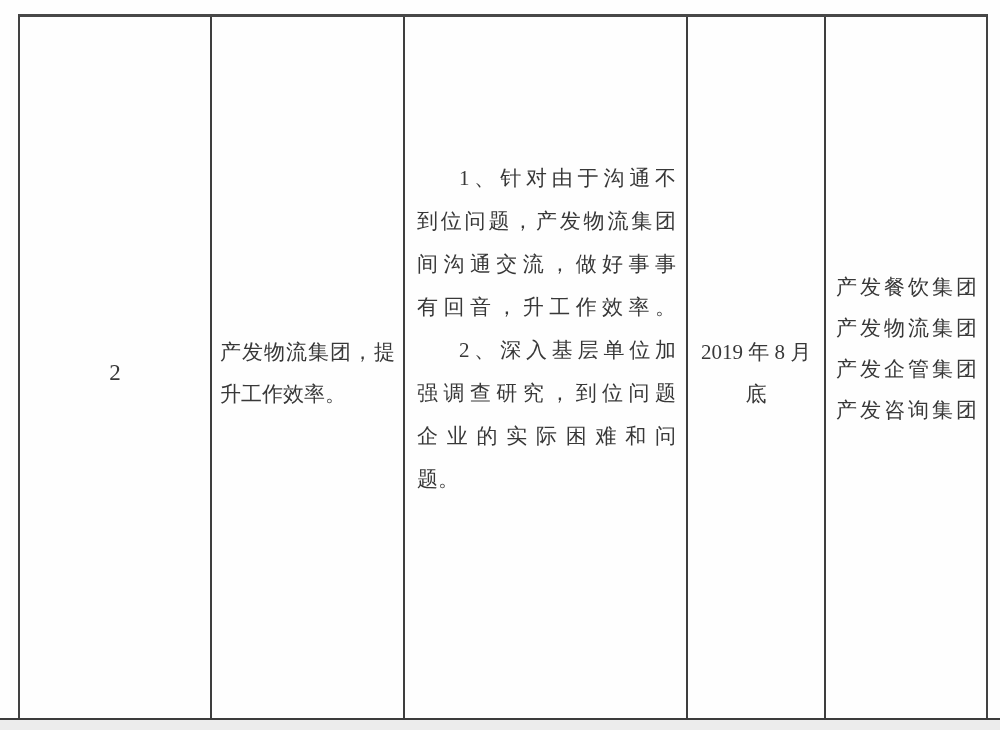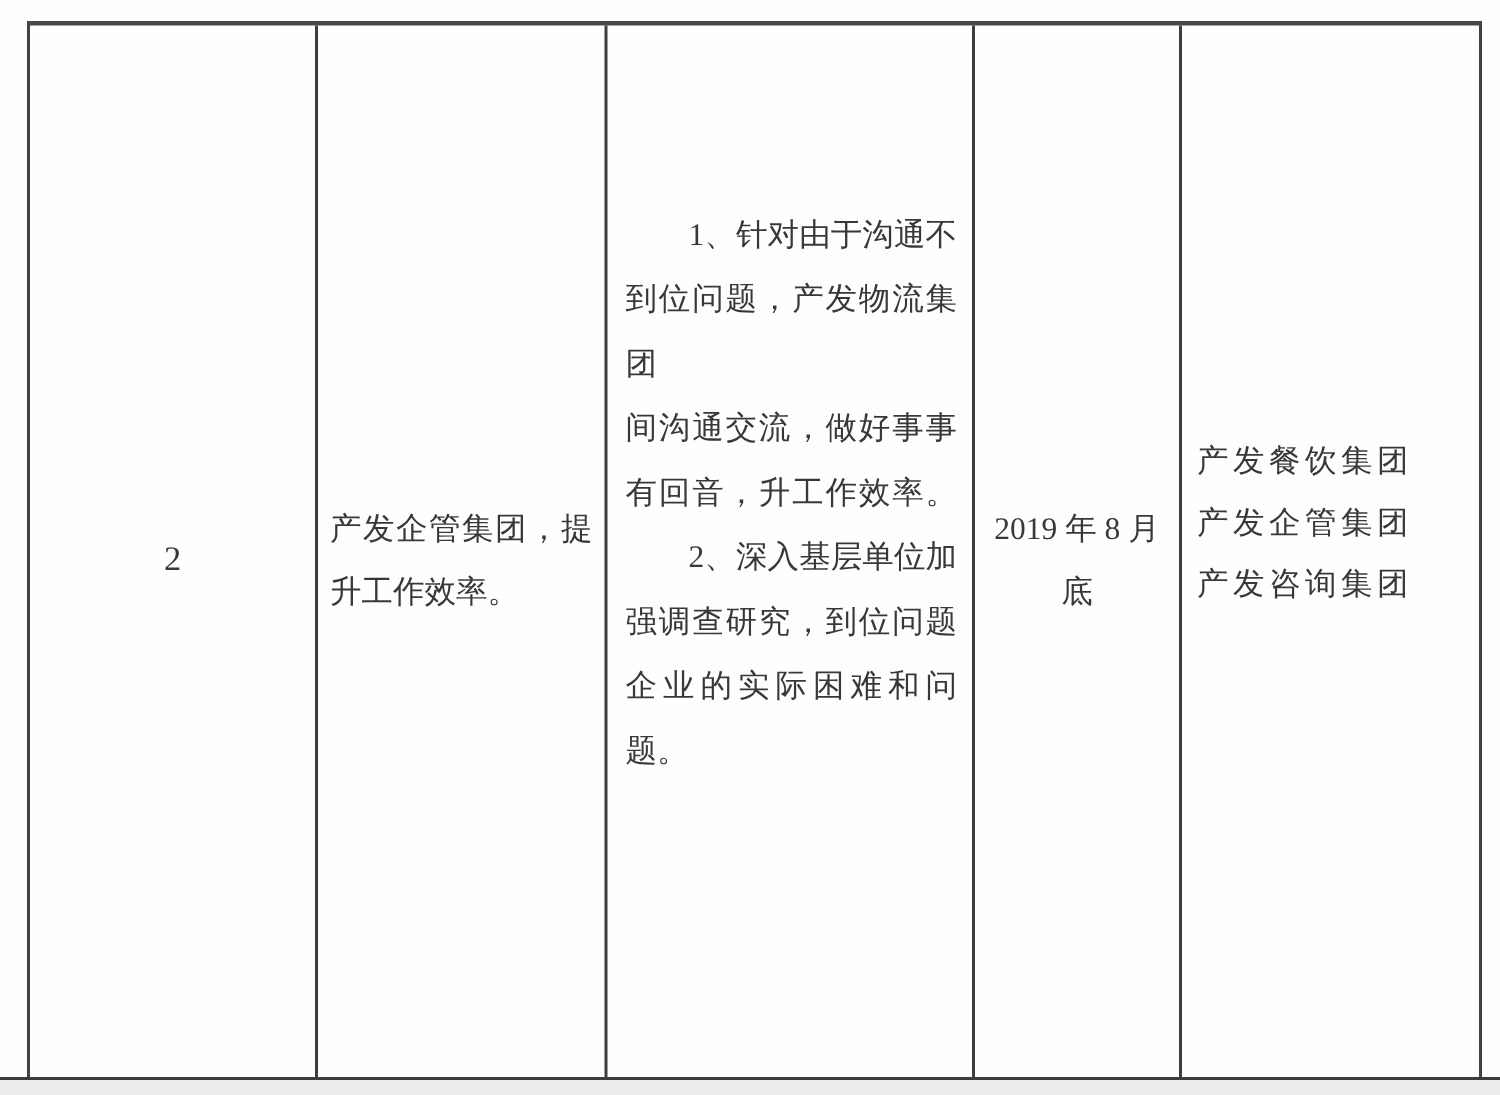--- a/index.html
+++ b/index.html
@@ -41,21 +41,21 @@
     width: 190px;
     align-items: center;
     padding-top: 10px;
     font-size: 23px;
   }
   .cell-goal {
     width: 193px;
     padding: 10px 8px 0 8px;
   }
   .cell-measures {
-    width: 245px;
+    width: 283px;
     padding: 0 10px 78px 12px;
     line-height: 43px;
   }
   .cell-deadline {
     width: 138px;
     padding-top: 10px;
     text-align: center;
   }
   .cell-units {
     flex: 1;
@@ -93,21 +93,21 @@
 
 <div class="page">
 
   <div class="doc-table">
 
     <div class="cell cell-index">
       <span class="line">2</span>
     </div>
 
     <div class="cell cell-goal">
-      <span class="line line-fill">产发企管集团，提</span>
+      <span class="line line-fill">产发物流集团，提</span>
       <span class="line">升工作效率。</span>
     </div>
 
     <div class="cell cell-measures">
       <span class="line line-fill line-indent">1、针对由于沟通不</span>
       <span class="line line-fill">到位问题，产发物流集团</span>
       <span class="line line-fill">间沟通交流，做好事事</span>
       <span class="line line-fill">有回音，升工作效率。</span>
       <span class="line line-fill line-indent">2、深入基层单位加</span>
       <span class="line line-fill">强调查研究，到位问题</span>
@@ -115,20 +115,21 @@
       <span class="line">题。</span>
     </div>
 
     <div class="cell cell-deadline">
       <span class="line">2019 年 8 月</span>
       <span class="line">底</span>
     </div>
 
     <div class="cell cell-units">
       <span class="line">产发餐饮集团</span>
+      <span class="line">产发物流集团</span>
       <span class="line">产发企管集团</span>
       <span class="line">产发咨询集团</span>
     </div>
 
   </div>
 
   <div class="bottom-rule"></div>
   <div class="page-edge"></div>
 
 </div>

